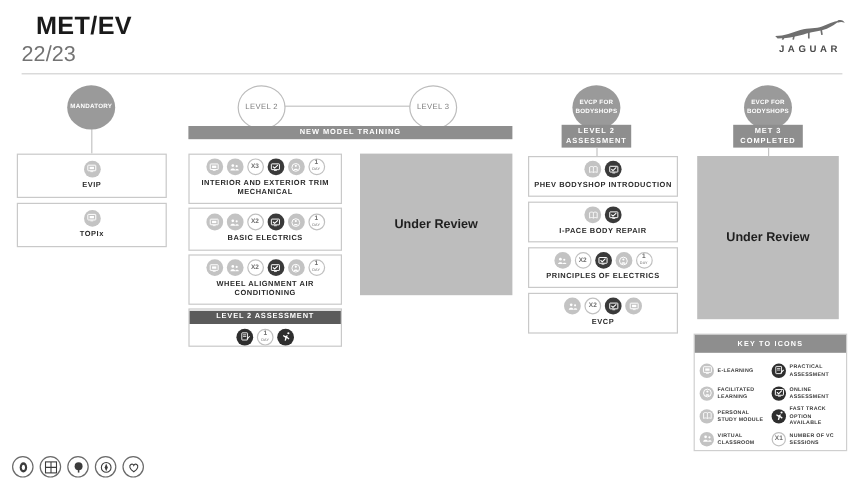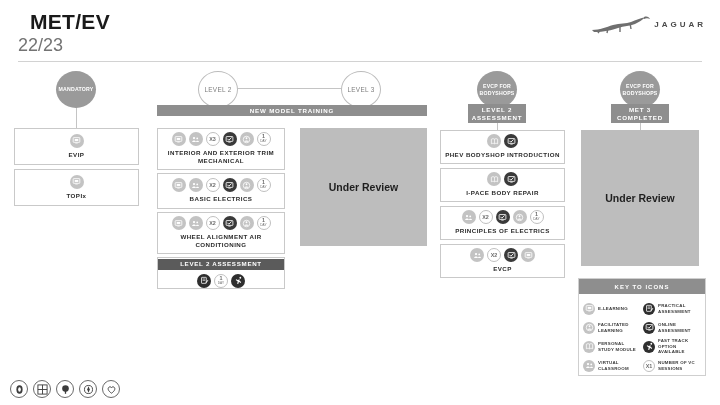--- a/index.html
+++ b/index.html
@@ -10,21 +10,21 @@
     color:#2b2b2b;
     -webkit-font-smoothing:antialiased;
   }
   .abs{ position:absolute; }
 
   
   #title-main{ left:18px; top:10px; font-size:21px; font-weight:bold; letter-spacing:.3px; color:#1a1a1a;margin-left:12px; }
   #title-sub{ left:18px; top:35px; font-size:18px; font-weight:normal; color:#737373; }
 
   #logos{ right:14px; top:14px; display:flex; align-items:center; gap:18px; }
-  .logo-jag{ display:flex; flex-direction:row; align-items:center; gap:2px; }
+  .logo-jag{ display:flex; flex-direction:column; align-items:center; gap:2px; }
   .logo-jag .word{ font-size:8px; letter-spacing:3px; color:#4a4a4a; font-weight:bold;}
   .logo-lr{ width:64px; height:32px; border-radius:50%; background:#2f2f2f;
             border:2px solid #8c8c8c; display:flex; align-items:center; justify-content:center;
             flex-direction:column; line-height:9px; }
   .logo-lr span{ color:#fff; font-size:8px; font-weight:bold; letter-spacing:.5px; }
 
   #header-rule{ left:18px; top:61px; width:684px; height:1px; background:#d2d2d2; }
 
   
   .node{ border-radius:50%; display:flex; align-items:center; justify-content:center;

